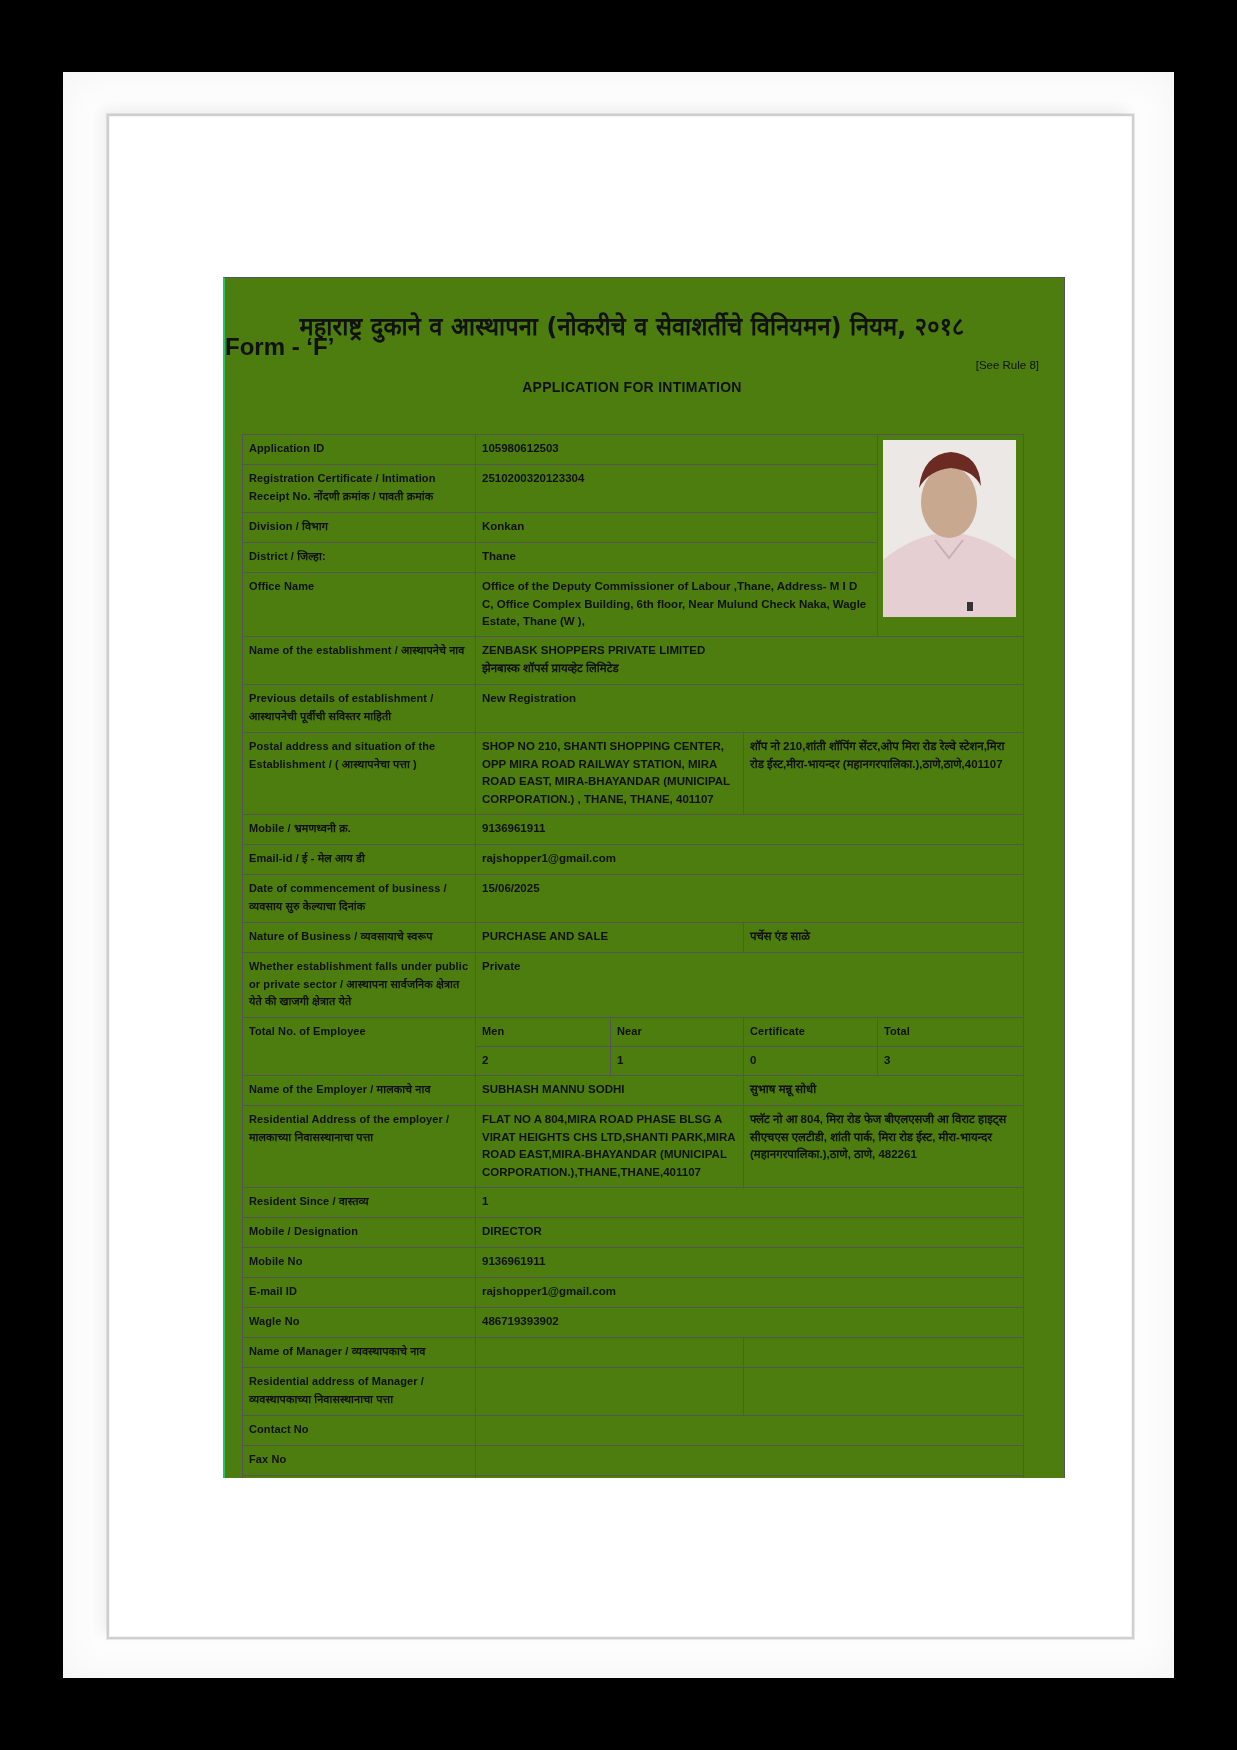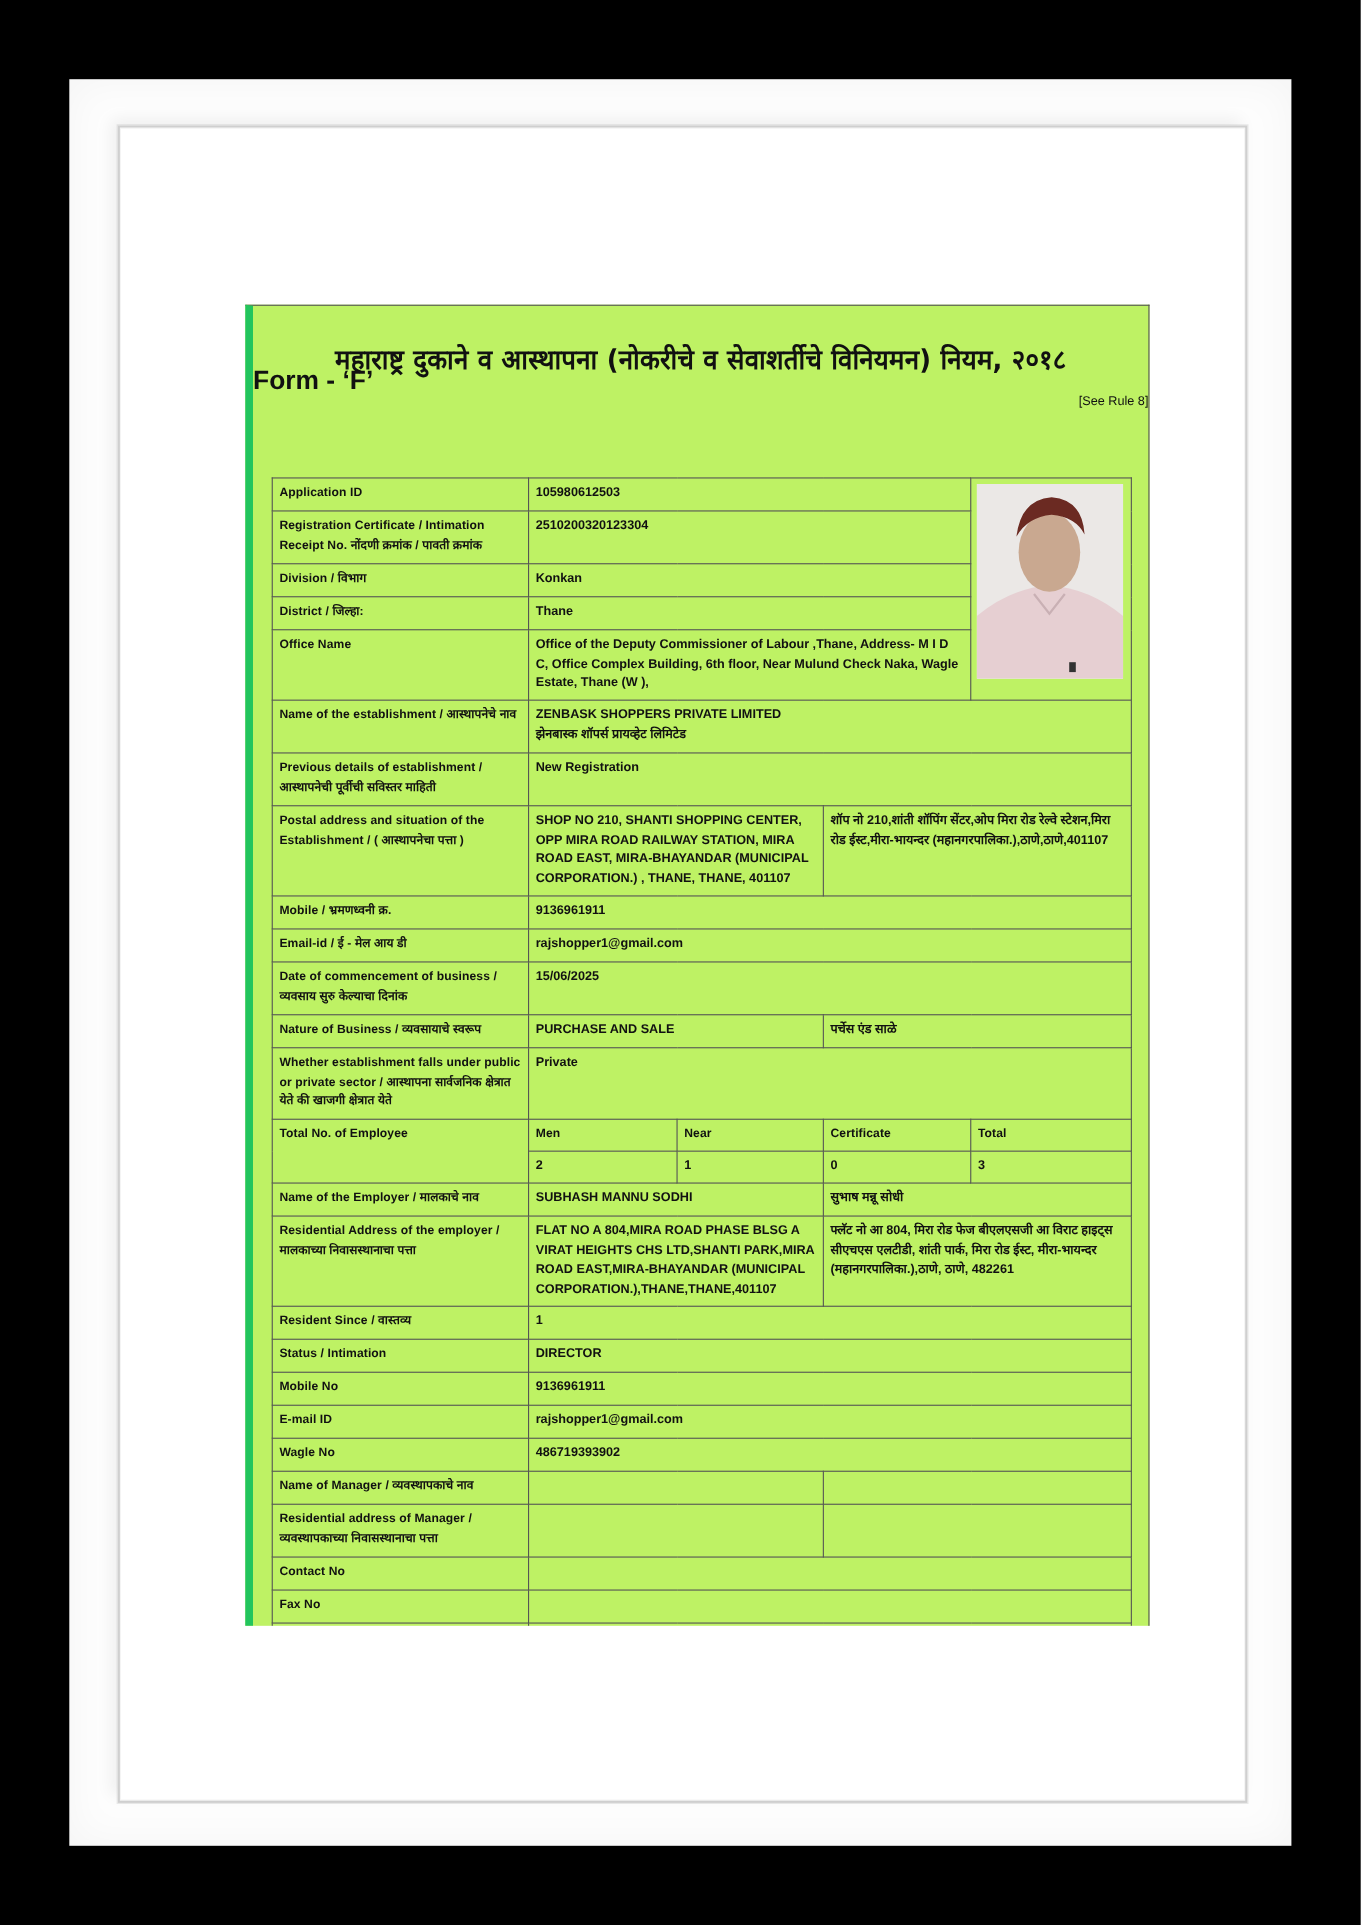--- a/index.html
+++ b/index.html
@@ -5,21 +5,21 @@
   html, body { margin:0; padding:0; }
   body { width:1237px; height:1750px; background:#000; position:relative; overflow:hidden;
          font-family:"Liberation Sans", "DejaVu Sans", sans-serif; color:#111; }
   .mat { position:absolute; left:63px; top:72px; width:1111px; height:1606px; background:#fdfdfd; }
   .bevel { position:absolute; left:107px; top:114px; width:1023px; height:1521px; background:#fff;
            border:2px solid #cfcfcf;
            box-shadow: -6px -6px 14px rgba(0,0,0,0.06), 0 0 0 1px #e9e9e9, inset 0 0 0 1px #f4f4f4; }
   .bevel-shadow { position:absolute; left:63px; top:72px; width:1111px; height:1606px; pointer-events:none;
            box-shadow: inset 0 0 40px rgba(0,0,0,0.04); }
   .page { position:absolute; left:223px; top:277px; width:814px; height:1200px;
-          border-left:7px solid #22c55e; border-right:1px solid #555; border-top:1px solid #555; background:#bef264; overflow:hidden; }
+          border-left:2px solid #22c55e; border-right:1px solid #555; border-top:1px solid #555; background:#4d7c0f; overflow:hidden;padding-left:25px; }
   .title-mr { position:absolute; left:0; width:814px; top:30px; text-align:center; font-size:25px; font-weight:bold;
               font-family:"DejaVu Sans", "Liberation Sans", sans-serif; letter-spacing:0.2px; transform:scaleX(0.94); }
   .title-form { position:absolute; left:0; width:814px; top:55px; font-size:24px; font-weight:bold; }
   .title-rule { position:absolute; left:0; width:814px; top:81px; text-align:right; font-size:11.5px; }
   .title-app { position:absolute; left:0; width:814px; top:101px; text-align:center; font-size:14px; font-weight:bold; letter-spacing:0.3px; }
 
   table.form { position:absolute; left:17px; top:123px; width:781px; border-collapse:collapse; table-layout:fixed;margin-top:33px; }
   table.form td { border:1px solid #555; font-size:11.5px; line-height:17.5px; vertical-align:top; padding:5px 6px 4px 6px; }
   table.form td.lbl { font-weight:bold; font-size:11px; letter-spacing:0.1px; }
   table.form td.val { font-size:11.5px;font-weight:bold; }
@@ -30,20 +30,21 @@
 <body>
 
 <div class="mat"></div>
 <div class="bevel-shadow"></div>
 <div class="bevel"></div>
 
 <div class="page">
   <div class="title-mr">महाराष्ट्र दुकाने व आस्थापना (नोकरीचे व सेवाशर्तीचे विनियमन) नियम, २०१८</div>
   <div class="title-form">Form - ‘F’</div>
   <div class="title-rule">[See Rule 8]</div>
+  <div class="title-app">APPLICATION FOR INTIMATION</div>
 
   <table class="form">
     <colgroup>
       <col style="width:233px">
       <col style="width:135px">
       <col style="width:133px">
       <col style="width:134px">
       <col style="width:146px">
     </colgroup>
     <tbody>
@@ -140,21 +141,21 @@
     <tr style="height:82px">
       <td class="lbl">Residential Address of the employer / मालकाच्या निवासस्थानाचा पत्ता</td>
       <td class="val" colspan="2">FLAT NO A 804,MIRA ROAD PHASE BLSG A VIRAT HEIGHTS CHS LTD,SHANTI PARK,MIRA ROAD EAST,MIRA-BHAYANDAR (MUNICIPAL CORPORATION.),THANE,THANE,401107</td>
       <td class="val" colspan="2">फ्लॅट नो आ 804, मिरा रोड फेज बीएलएसजी आ विराट हाइट्स सीएचएस एलटीडी, शांती पार्क, मिरा रोड ईस्ट, मीरा-भायन्दर (महानगरपालिका.),ठाणे, ठाणे, 482261</td>
     </tr>
     <tr style="height:30px">
       <td class="lbl">Resident Since / वास्तव्य</td>
       <td class="val" colspan="4">1</td>
     </tr>
     <tr style="height:30px">
-      <td class="lbl">Status / Intimation</td>
+      <td class="lbl">Mobile / Designation</td>
       <td class="val" colspan="4">DIRECTOR</td>
     </tr>
     <tr style="height:30px">
       <td class="lbl">Mobile No</td>
       <td class="val" colspan="4">9136961911</td>
     </tr>
     <tr style="height:30px">
       <td class="lbl">E-mail ID</td>
       <td class="val" colspan="4">rajshopper1@gmail.com</td>
     </tr>

